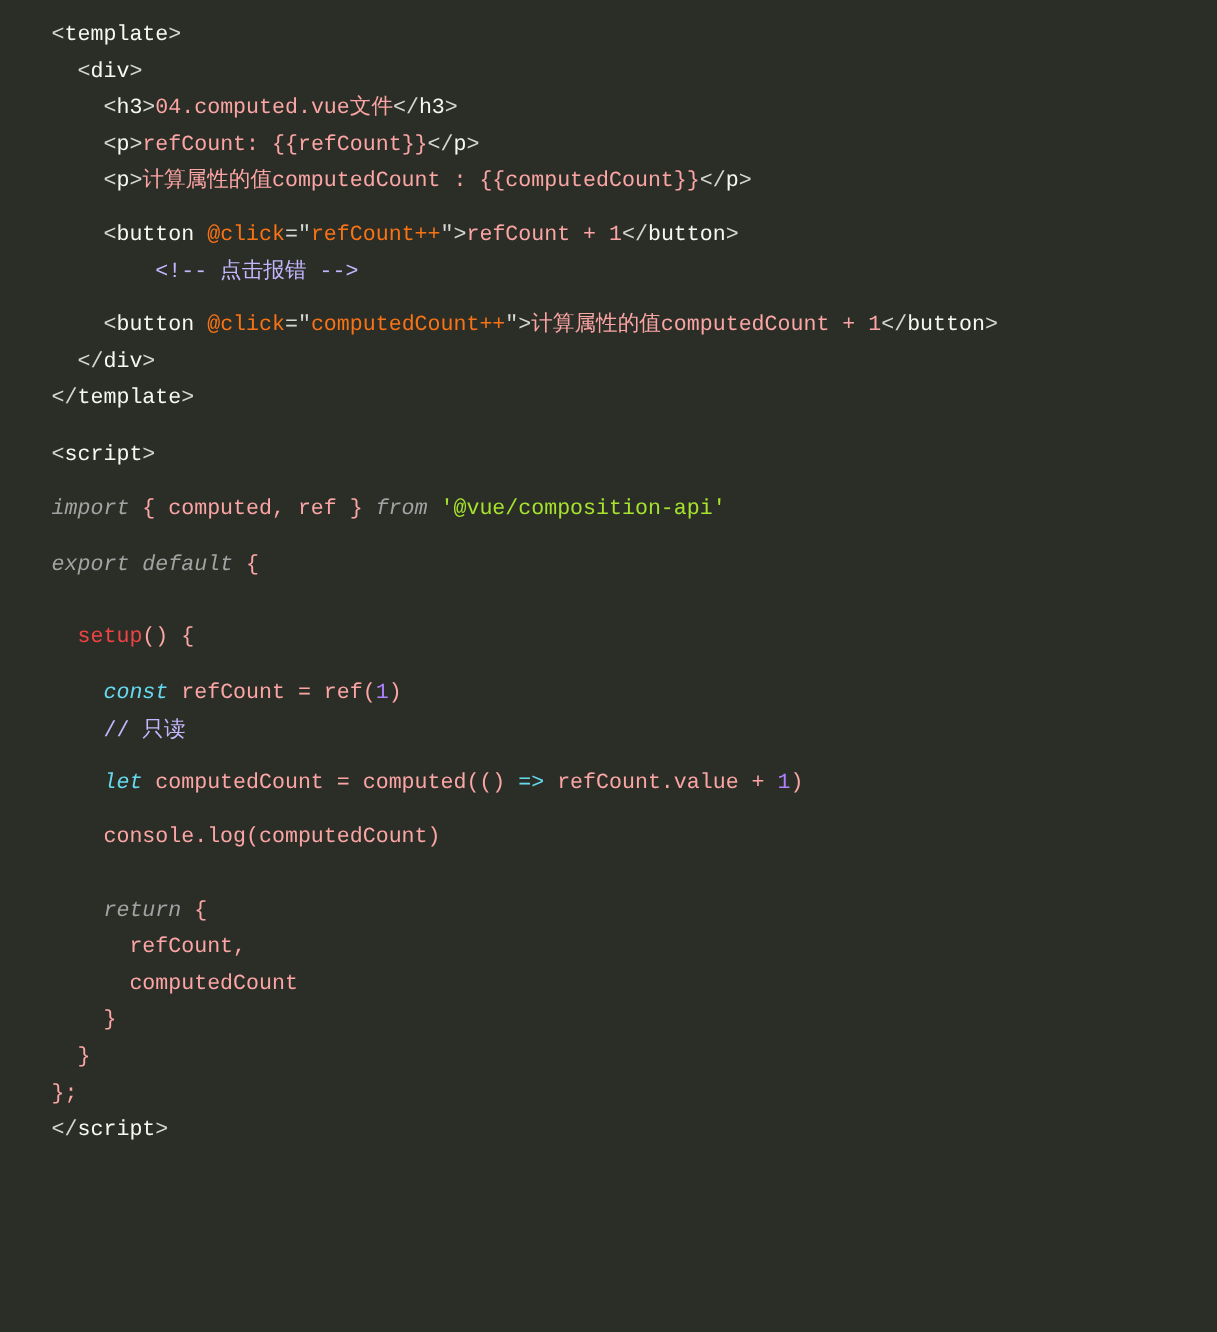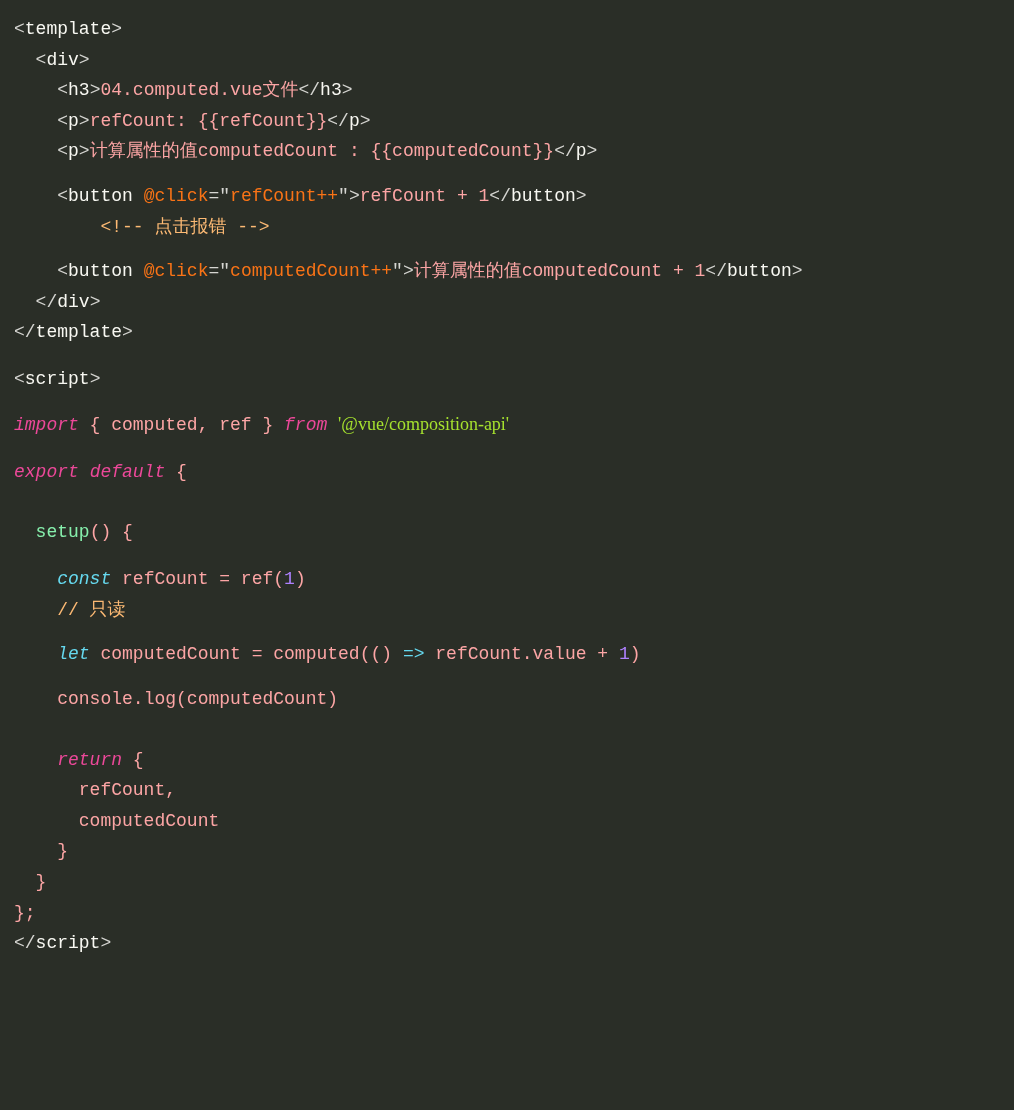--- a/index.html
+++ b/index.html
@@ -13,43 +13,43 @@
       font-family: 'Consolas', 'Monaco', 'Courier New', monospace;
       font-size: 18px;
       line-height: 1.7;
       padding: 14px;
       width: 1014px;
       height: 1110px;
       overflow: hidden;
     }
     .code-container {
       white-space: pre;
+      margin-left: 29px;
     }
     .punct {
       color: #d6d6d2;
     }
     .tag {
       color: #f8f8f2;
     }
     .attr {
       color: #f97316;
     }
     .keyword {
-      color: #ec4899;
+      color: #a3a3a3;
       font-style: italic;
     }
     .string {
       color: #a6e22e;
-      font-family: Liberation Serif, serif;
     }
     .func {
-      color: #86efac;
+      color: #ef4444;
     }
     .comment {
-      color: #fdba74;
+      color: #c4b5fd;
     }
     .number {
       color: #ae81ff;
     }
     .default-text {
       color: #fca5a5;
     }
     .const {
       color: #66d9ef;
       font-style: italic;

